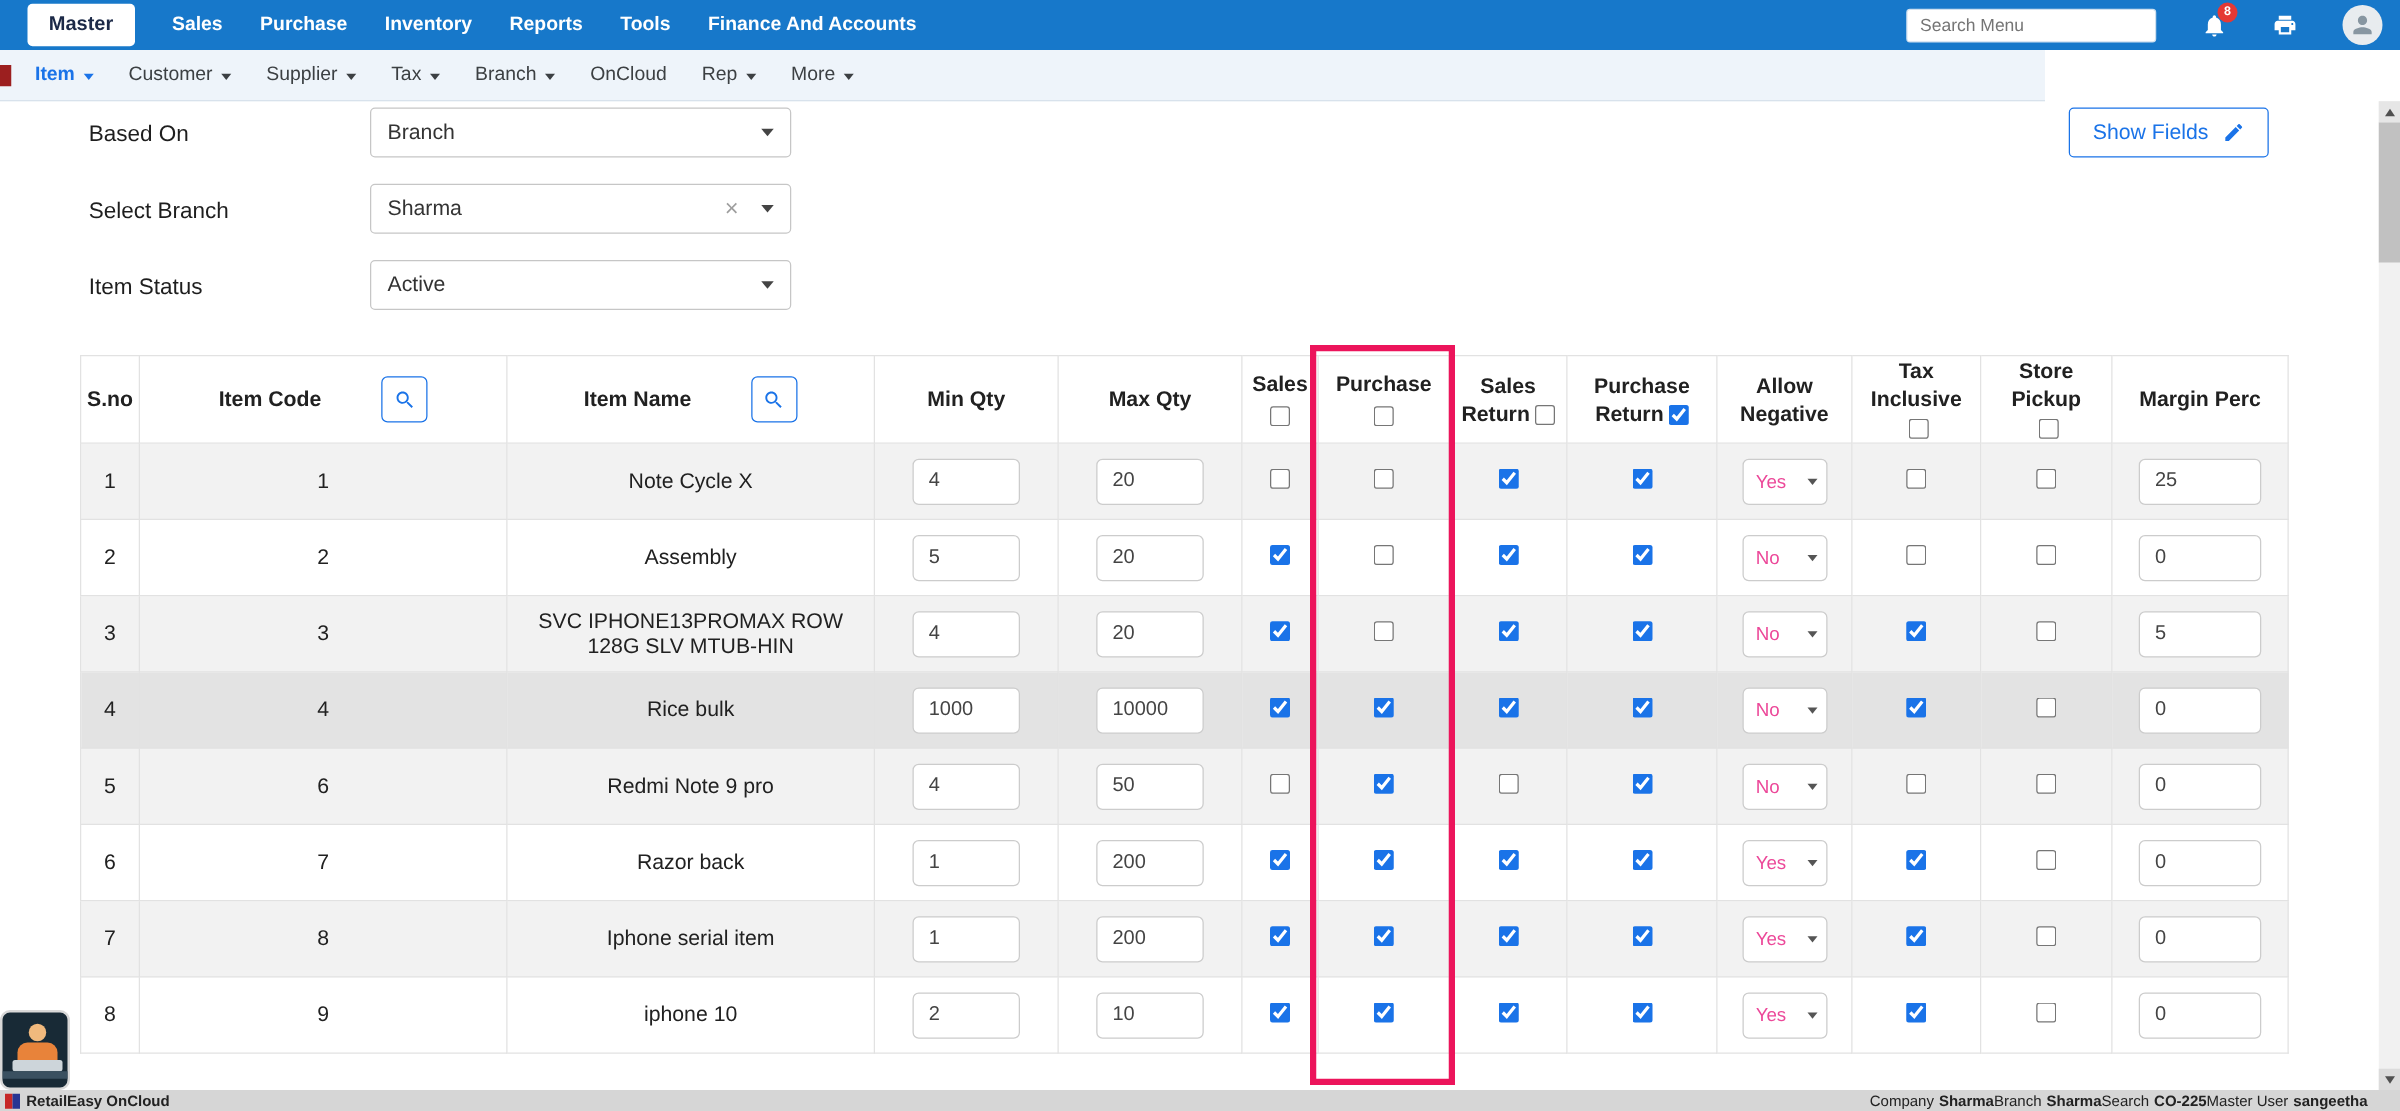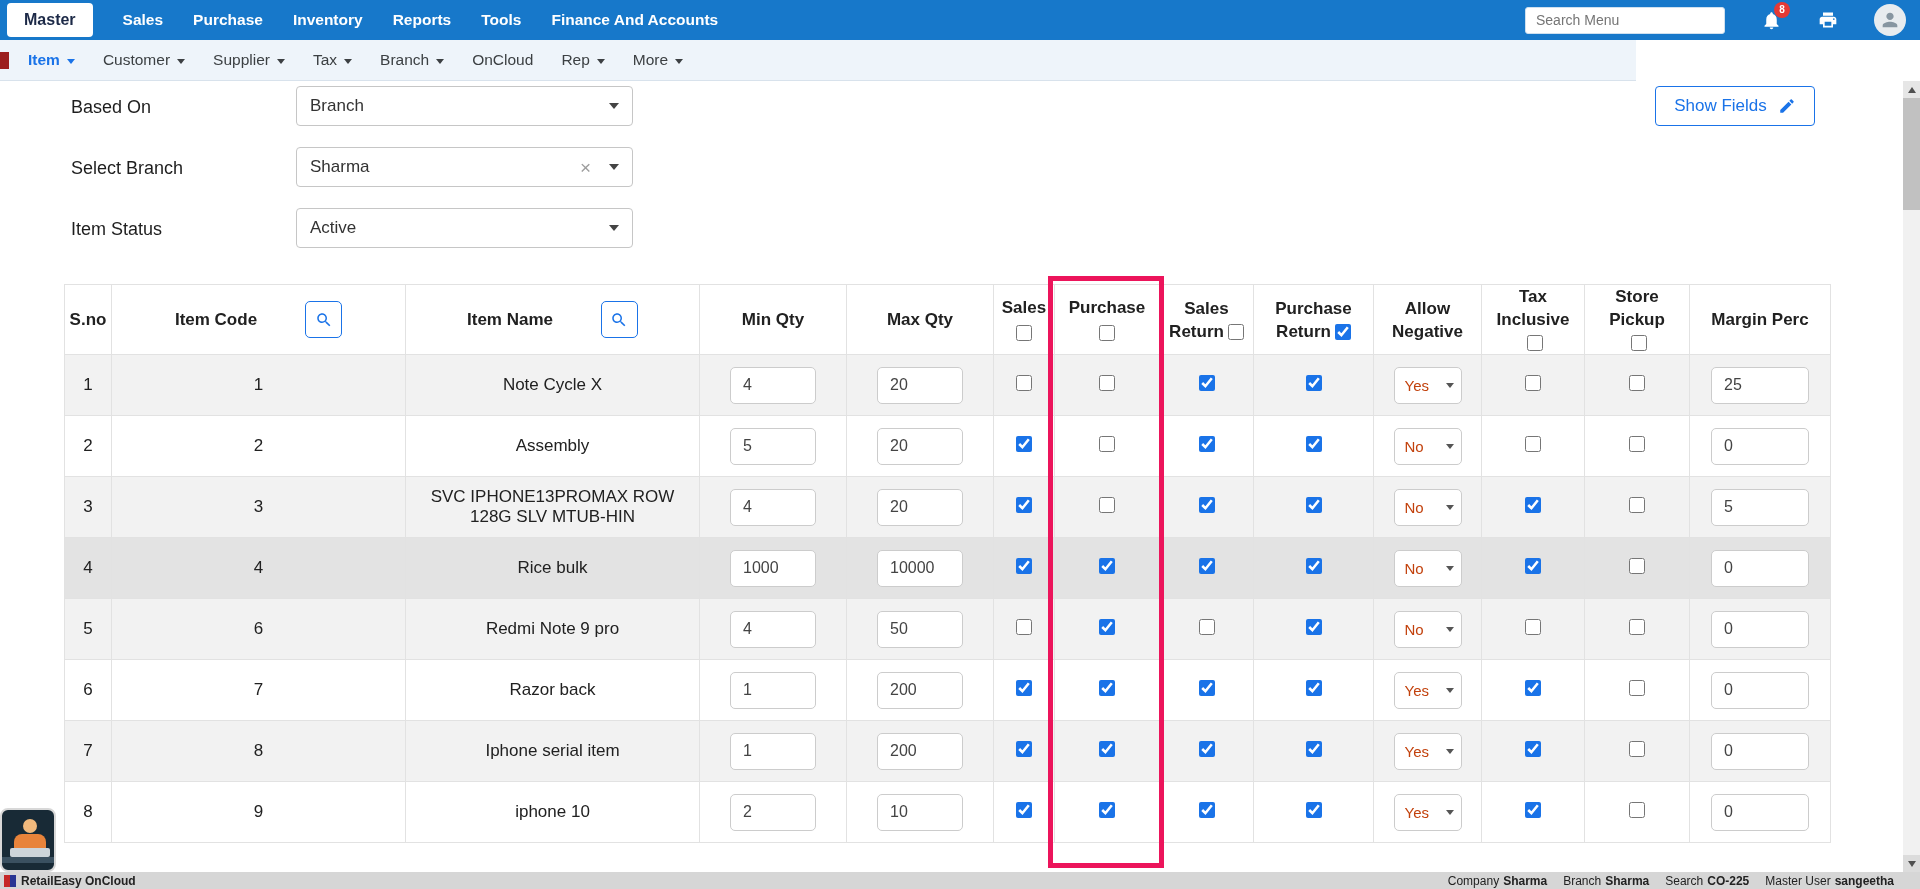--- a/index.html
+++ b/index.html
@@ -1,20 +1,20 @@
 <!DOCTYPE html>
 <html><head>
 <meta charset="utf-8">
 <style>
   *{box-sizing:border-box;margin:0;padding:0}
   html,body{width:1920px;height:889px;overflow:hidden;background:#fff;font-family:"Liberation Sans",sans-serif}
 
   
   .topbar{position:absolute;left:0;top:0;width:1920px;height:40px;background:#1778ca;display:flex;align-items:center;z-index:6}
-  .master-tab{background:#fff;color:#1c2947;font-weight:bold;font-size:16px;padding:8px 17px;border-radius:4px;margin-left:7px;cursor:pointer}
+  .master-tab{background:#fff;color:#1c2947;font-weight:bold;font-size:16px;padding:8px 17px;border-radius:4px;margin-left:22px;cursor:pointer}
   .topmenu{color:#fff;font-size:15.5px;font-weight:600;margin-left:30px;cursor:pointer;white-space:nowrap}
   .top-right{position:absolute;right:14px;top:0;height:40px;display:flex;align-items:center;gap:36px}
   .search-menu{width:200px;height:27px;border:1px solid #cfe0ef;border-radius:3px;padding:0 10px;font-size:14px;color:#333;outline:none}
   .icon-btn{position:relative;display:flex;align-items:center;justify-content:center;cursor:pointer}
   .badge{position:absolute;top:-8px;right:-8px;background:#e53935;color:#fff;font-size:10px;font-weight:bold;min-width:16px;height:16px;border-radius:8px;display:flex;align-items:center;justify-content:center;padding:0 3px}
   .avatar{width:32px;height:32px;border-radius:50%;background:#e8ecef;display:flex;align-items:center;justify-content:center;cursor:pointer;overflow:hidden}
 
   
   .subnav{position:absolute;left:0;top:40px;width:1636px;height:41px;background:#eef4fa;border-bottom:1px solid #d8e2ec;display:flex;align-items:center;z-index:5}
   .subnav-red{position:absolute;left:0;top:12px;width:9px;height:17px;background:#9c1f1f}
@@ -45,39 +45,39 @@
   .txt{padding:4px 10px}
   .qty-input{width:86px;height:37px;border:1px solid #ccc;border-radius:5px;font-size:16px;color:#444;padding:0 12px;background:#fff;font-family:inherit;outline:none}
   .margin-input{width:98px}
   input[type=checkbox]{width:16px;height:16px;accent-color:#1a73e8;cursor:pointer}
   .hd-wrap{display:inline-block;line-height:23px}
   .hd-wrap input{vertical-align:-3px;margin-left:4px}
   .hd-stack{display:flex;flex-direction:column;align-items:center;gap:7px}
   .hd-flex{display:flex;align-items:center;justify-content:center;gap:48px}
   .search-btn{width:37px;height:37px;border:1px solid #1a73e8;border-radius:5px;background:#fff;display:inline-flex;align-items:center;justify-content:center;cursor:pointer}
   .sel-mini{position:relative;display:inline-block}
-  .row-select{appearance:none;-webkit-appearance:none;width:68px;height:37px;border:1px solid #ccc;border-radius:5px;font-size:15px;color:#c2410c;padding:0 20px 0 10px;background:#fff;font-family:inherit;text-align:left;cursor:pointer;outline:none}
+  .row-select{appearance:none;-webkit-appearance:none;width:68px;height:37px;border:1px solid #ccc;border-radius:5px;font-size:15px;color:#ec4899;padding:0 20px 0 10px;background:#fff;font-family:inherit;text-align:left;cursor:pointer;outline:none}
   .sel-mini::after{content:"";position:absolute;right:8px;top:16px;width:0;height:0;border-left:4px solid transparent;border-right:4px solid transparent;border-top:5px solid #555;pointer-events:none}
 
   
   .vscroll{position:absolute;right:0;top:81px;width:17px;height:791px;background:#f1f1f1;z-index:7}
   .scroll-arrow{position:absolute;left:0;width:17px;height:17px;display:flex;align-items:center;justify-content:center;background:#e6e6e6;cursor:pointer}
   .scroll-arrow.up{top:0}
   .scroll-arrow.down{bottom:0;background:#dcdcdc}
   .tri-up{width:0;height:0;border-left:4px solid transparent;border-right:4px solid transparent;border-bottom:6px solid #505050}
   .tri-dn{width:0;height:0;border-left:4px solid transparent;border-right:4px solid transparent;border-top:6px solid #505050}
   .thumb{position:absolute;left:0;top:17px;width:17px;height:112px;background:#c1c1c1;cursor:pointer}
 
   
   .statusbar{position:absolute;left:0;top:872px;width:1920px;height:17px;background:#d6d6d6;display:flex;align-items:center;font-size:12px;color:#222;z-index:8}
   .sb-left{display:flex;align-items:center;gap:5px;margin-left:4px;font-weight:700}
   .flag{width:12px;height:12px;display:inline-block}
   .flag .l{float:left;width:6px;height:12px;background:#c62828}
   .flag .r{float:left;width:6px;height:12px;background:#283593}
-  .sb-right{position:absolute;right:26px;display:flex;gap:16px}
+  .sb-right{position:absolute;right:26px;display:flex;}
   .sb-pair{display:flex;gap:4px;white-space:nowrap}
   .sb-val{font-weight:700}
 
   
   .mascot{position:absolute;left:0;top:808px;width:56px;height:64px;background:#182a36;border-radius:8px;z-index:9;overflow:hidden;border:2px solid #d8d8d8}
   .mascot .head{position:absolute;left:21px;top:9px;width:14px;height:14px;border-radius:50%;background:#f0b97d}
   .mascot .bd{position:absolute;left:12px;top:24px;width:32px;height:15px;border-radius:8px 8px 0 0;background:#e8833a}
   .mascot .laptop{position:absolute;left:8px;top:38px;width:40px;height:9px;background:#cdd5da;border-radius:2px}
   .mascot .desk{position:absolute;left:0;top:47px;width:56px;height:6px;background:#3a5060}
 </style>

